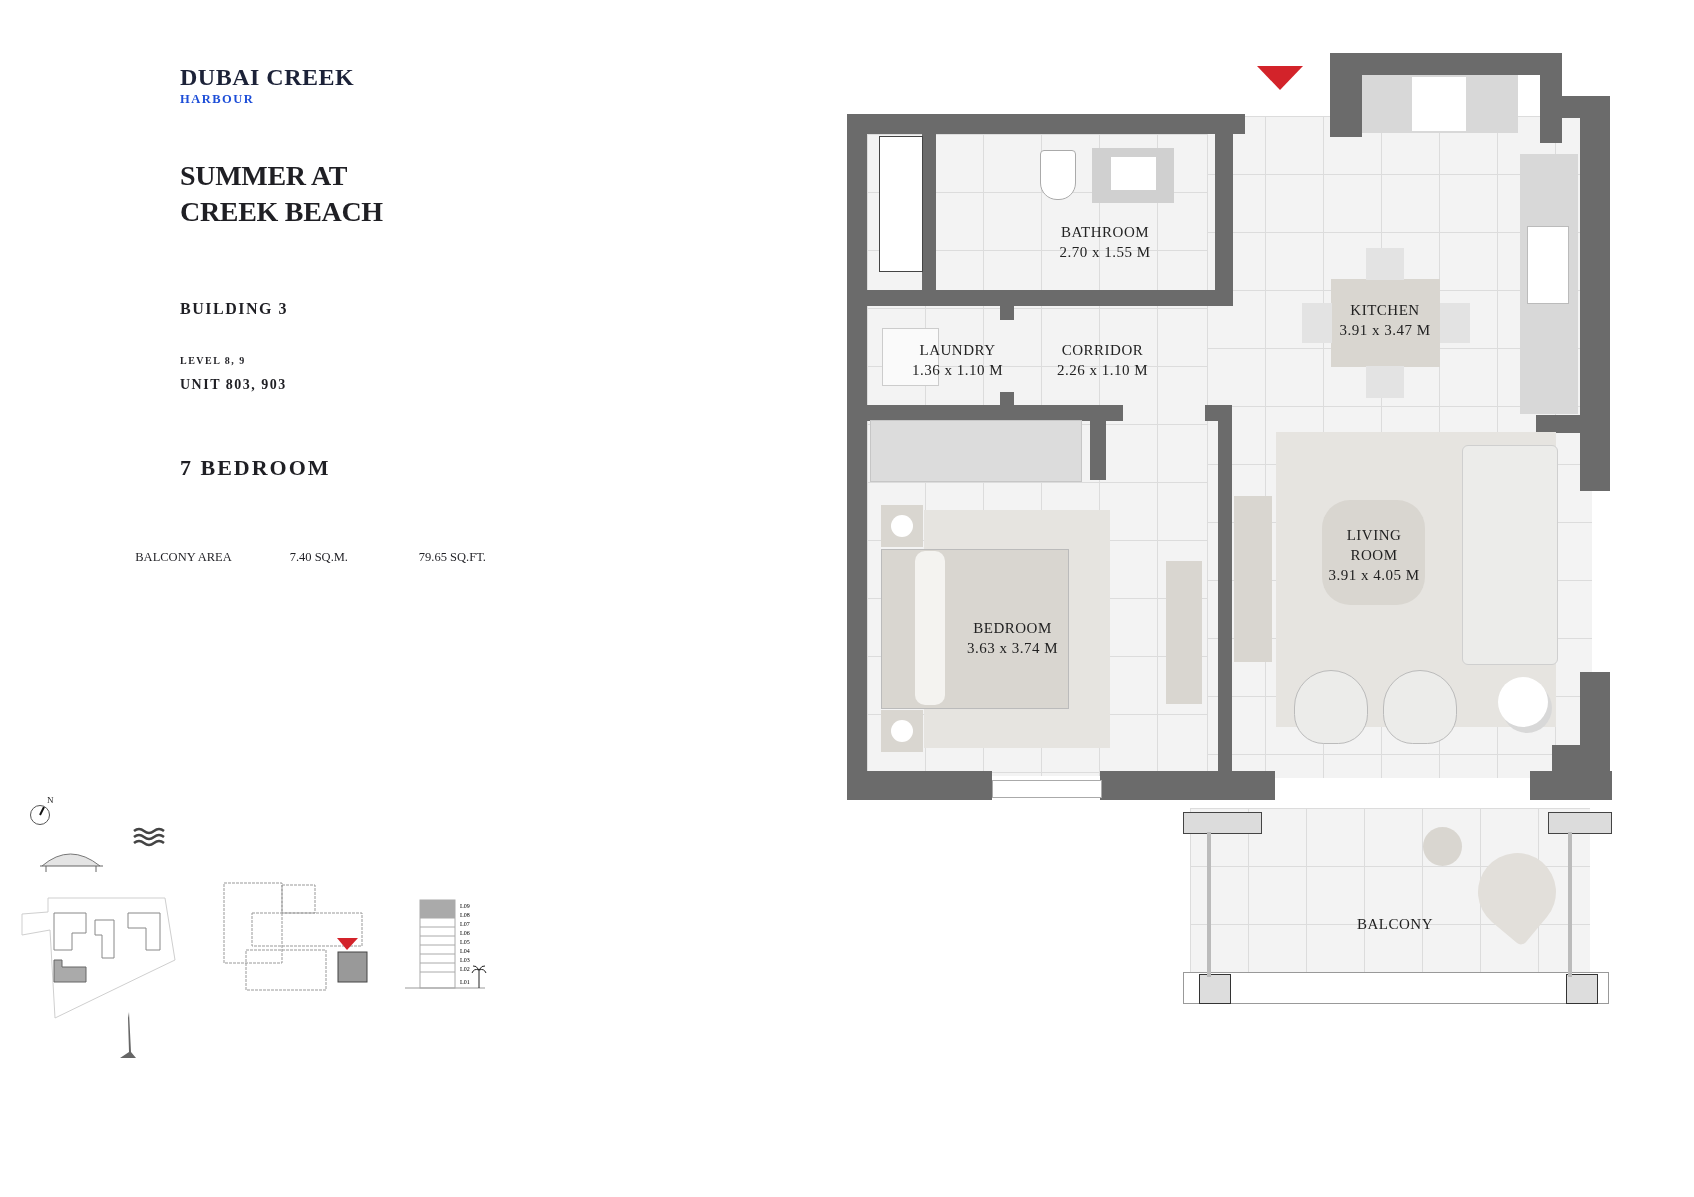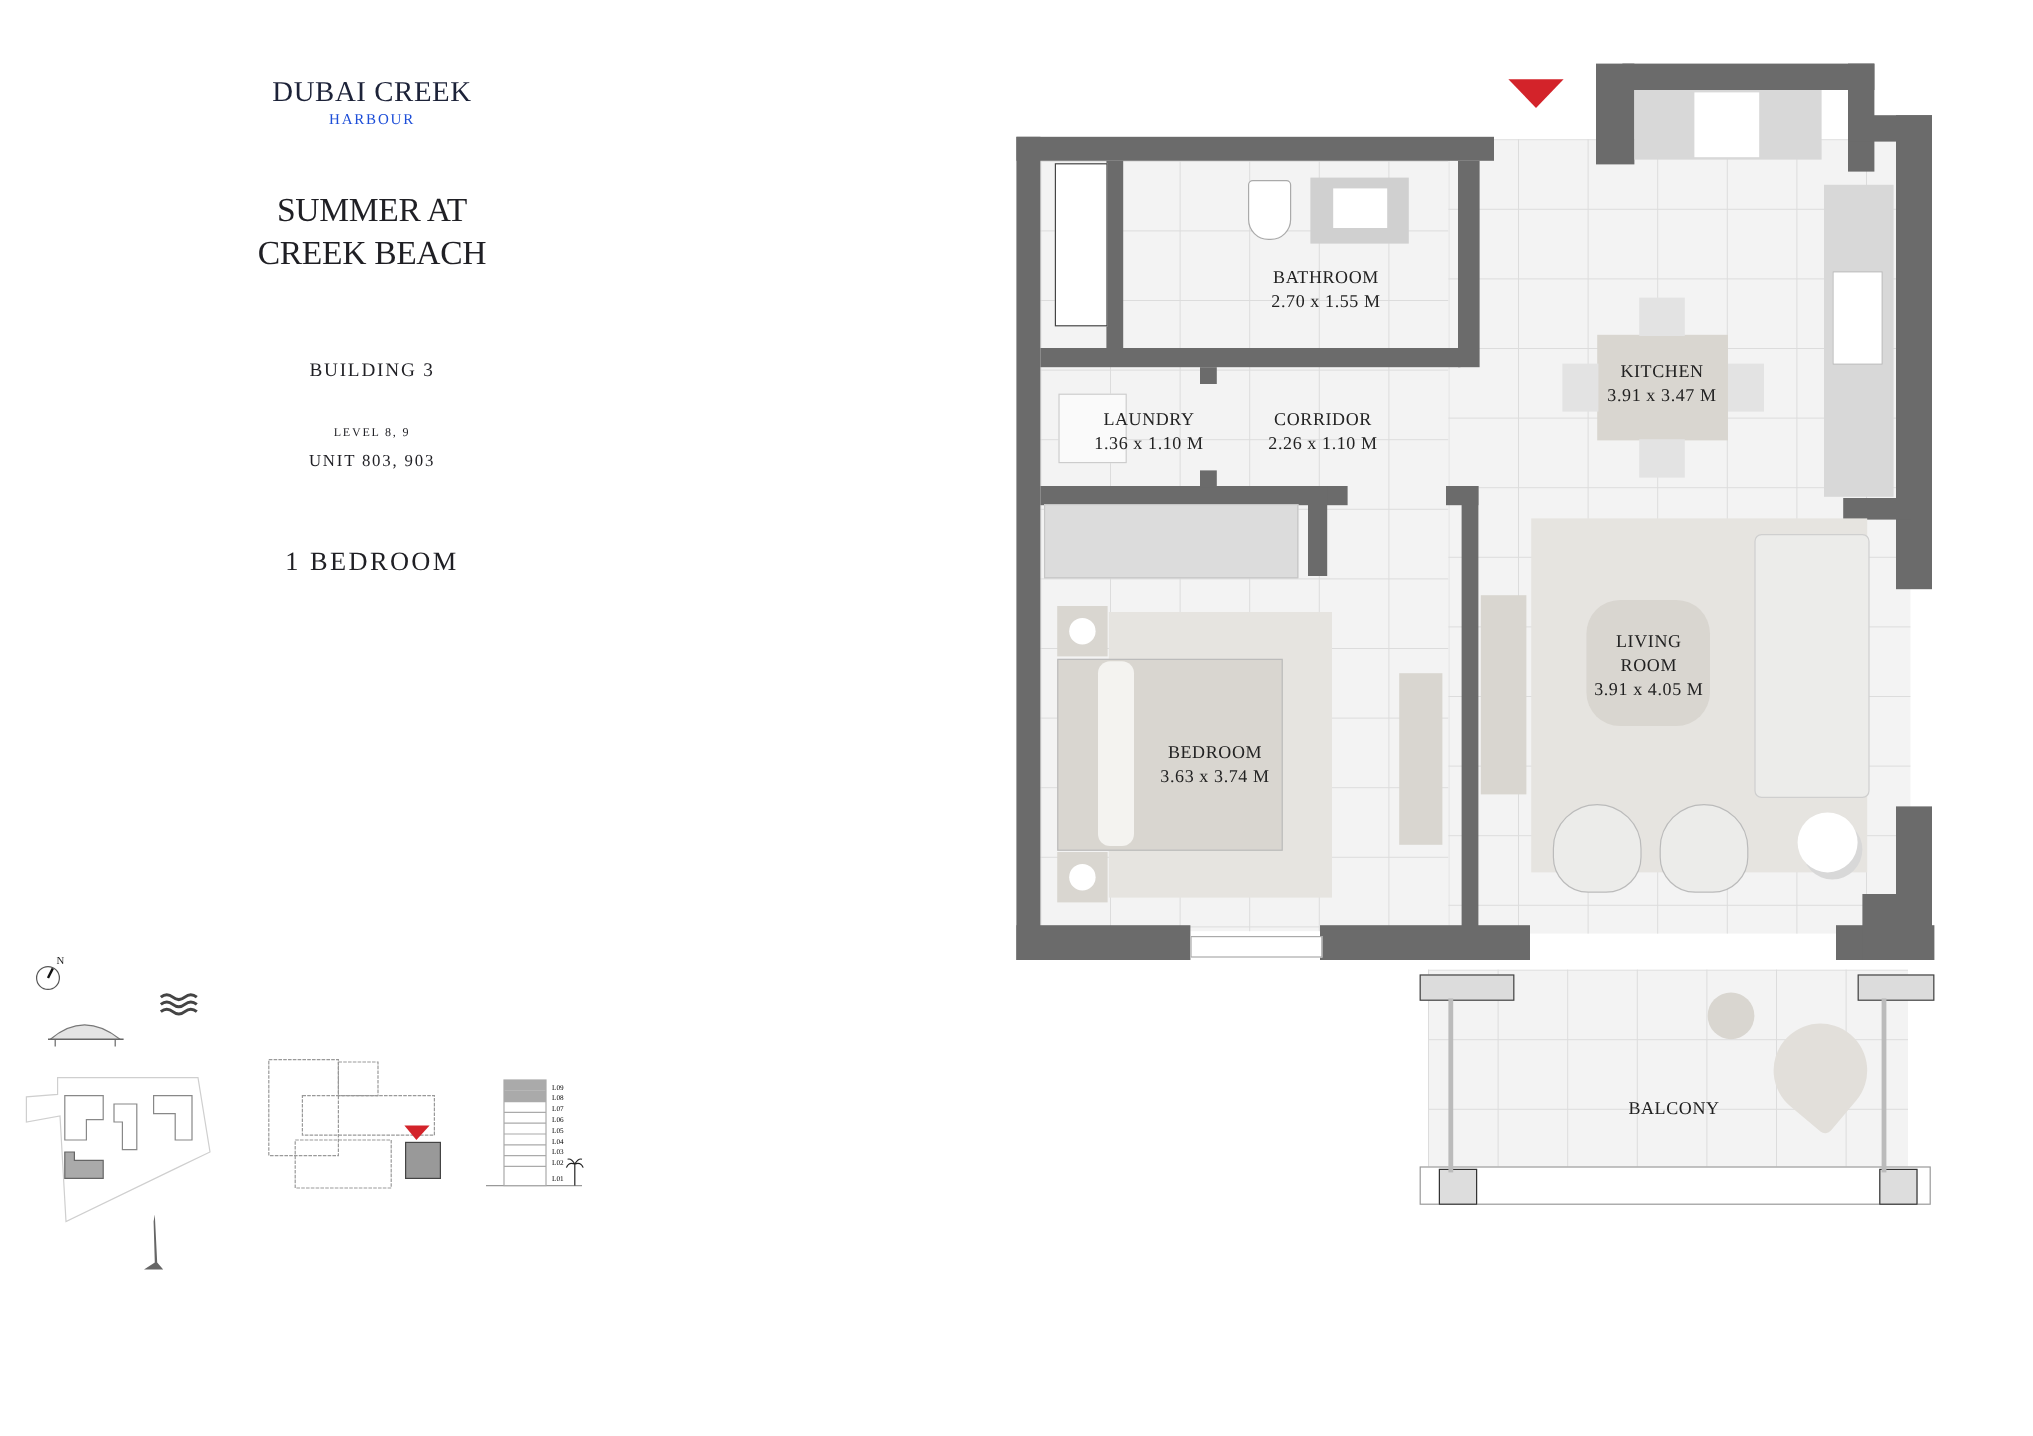--- a/index.html
+++ b/index.html
@@ -1,18 +1,18 @@
 <!DOCTYPE html>
 <html><head>
 <meta charset="utf-8">
 <style>
   html,body{margin:0;padding:0;background:#fff;}
   body{width:1694px;height:1197px;position:relative;overflow:hidden;font-family:"Liberation Serif","DejaVu Serif",serif;color:#1f1f24;}
   .abs{position:absolute;}
-  .ctr{text-align:center;}
+  .ctr{font-weight:bold;}
   .brand1{left:180px;top:64px;width:260px;font-size:24px;letter-spacing:0.5px;color:#1c2238;}
   .brand2{left:180px;top:92px;width:260px;font-size:12.5px;letter-spacing:1.5px;color:#1d4ed8;}
   .proj{left:180px;top:158px;width:260px;font-size:28px;line-height:36px;letter-spacing:-0.3px;}
   .info{left:180px;width:260px;font-size:15px;letter-spacing:1.5px;}
   .beds{left:180px;top:455px;width:260px;font-size:22px;letter-spacing:2px;}
   table.area{position:absolute;left:126px;top:545px;width:360px;border-collapse:collapse;font-size:12.5px;}
   table.area td{padding:3px 0 3px 0;height:18px;}
   table.area tr+tr td{border-top:1.5px solid #333;}
   table.area td.l{text-align:center;width:115px;}
   table.area td.m{text-align:right;width:107px;padding-right:0;}
@@ -33,24 +33,29 @@
 <div class="abs ctr brand2">HARBOUR</div>
 
 <div class="abs ctr proj">
   <div>SUMMER AT</div>
   <div>CREEK BEACH</div>
 </div>
 
 <div class="abs ctr info" style="top:300px;font-size:16px;">BUILDING 3</div>
 <div class="abs ctr info" style="top:355px;font-size:10px;">LEVEL 8, 9</div>
 <div class="abs ctr info" style="top:377px;font-size:14px;">UNIT 803, 903</div>
-<div class="abs ctr beds">1 BEDROOM</div>
+<div class="abs ctr beds">7 BEDROOM</div>
 
 <table class="area">
   <tbody>
+  <tr>
+    <td class="l">BALCONY AREA</td>
+    <td class="m">7.40 SQ.M.</td>
+    <td class="r">79.65 SQ.FT.</td>
+  </tr>
 </tbody>
   </table>
 
 <svg class="abs" style="left:0;top:790px;" width="600" height="290">
 
   <g>
     <circle cx="40" cy="25" r="9.5" fill="none" stroke="#555" stroke-width="1"></circle>
     <line x1="40" y1="25" x2="44" y2="17" stroke="#111" stroke-width="2"></line>
   </g>
   <text x="47" y="13" font-size="9" fill="#222">N</text>

